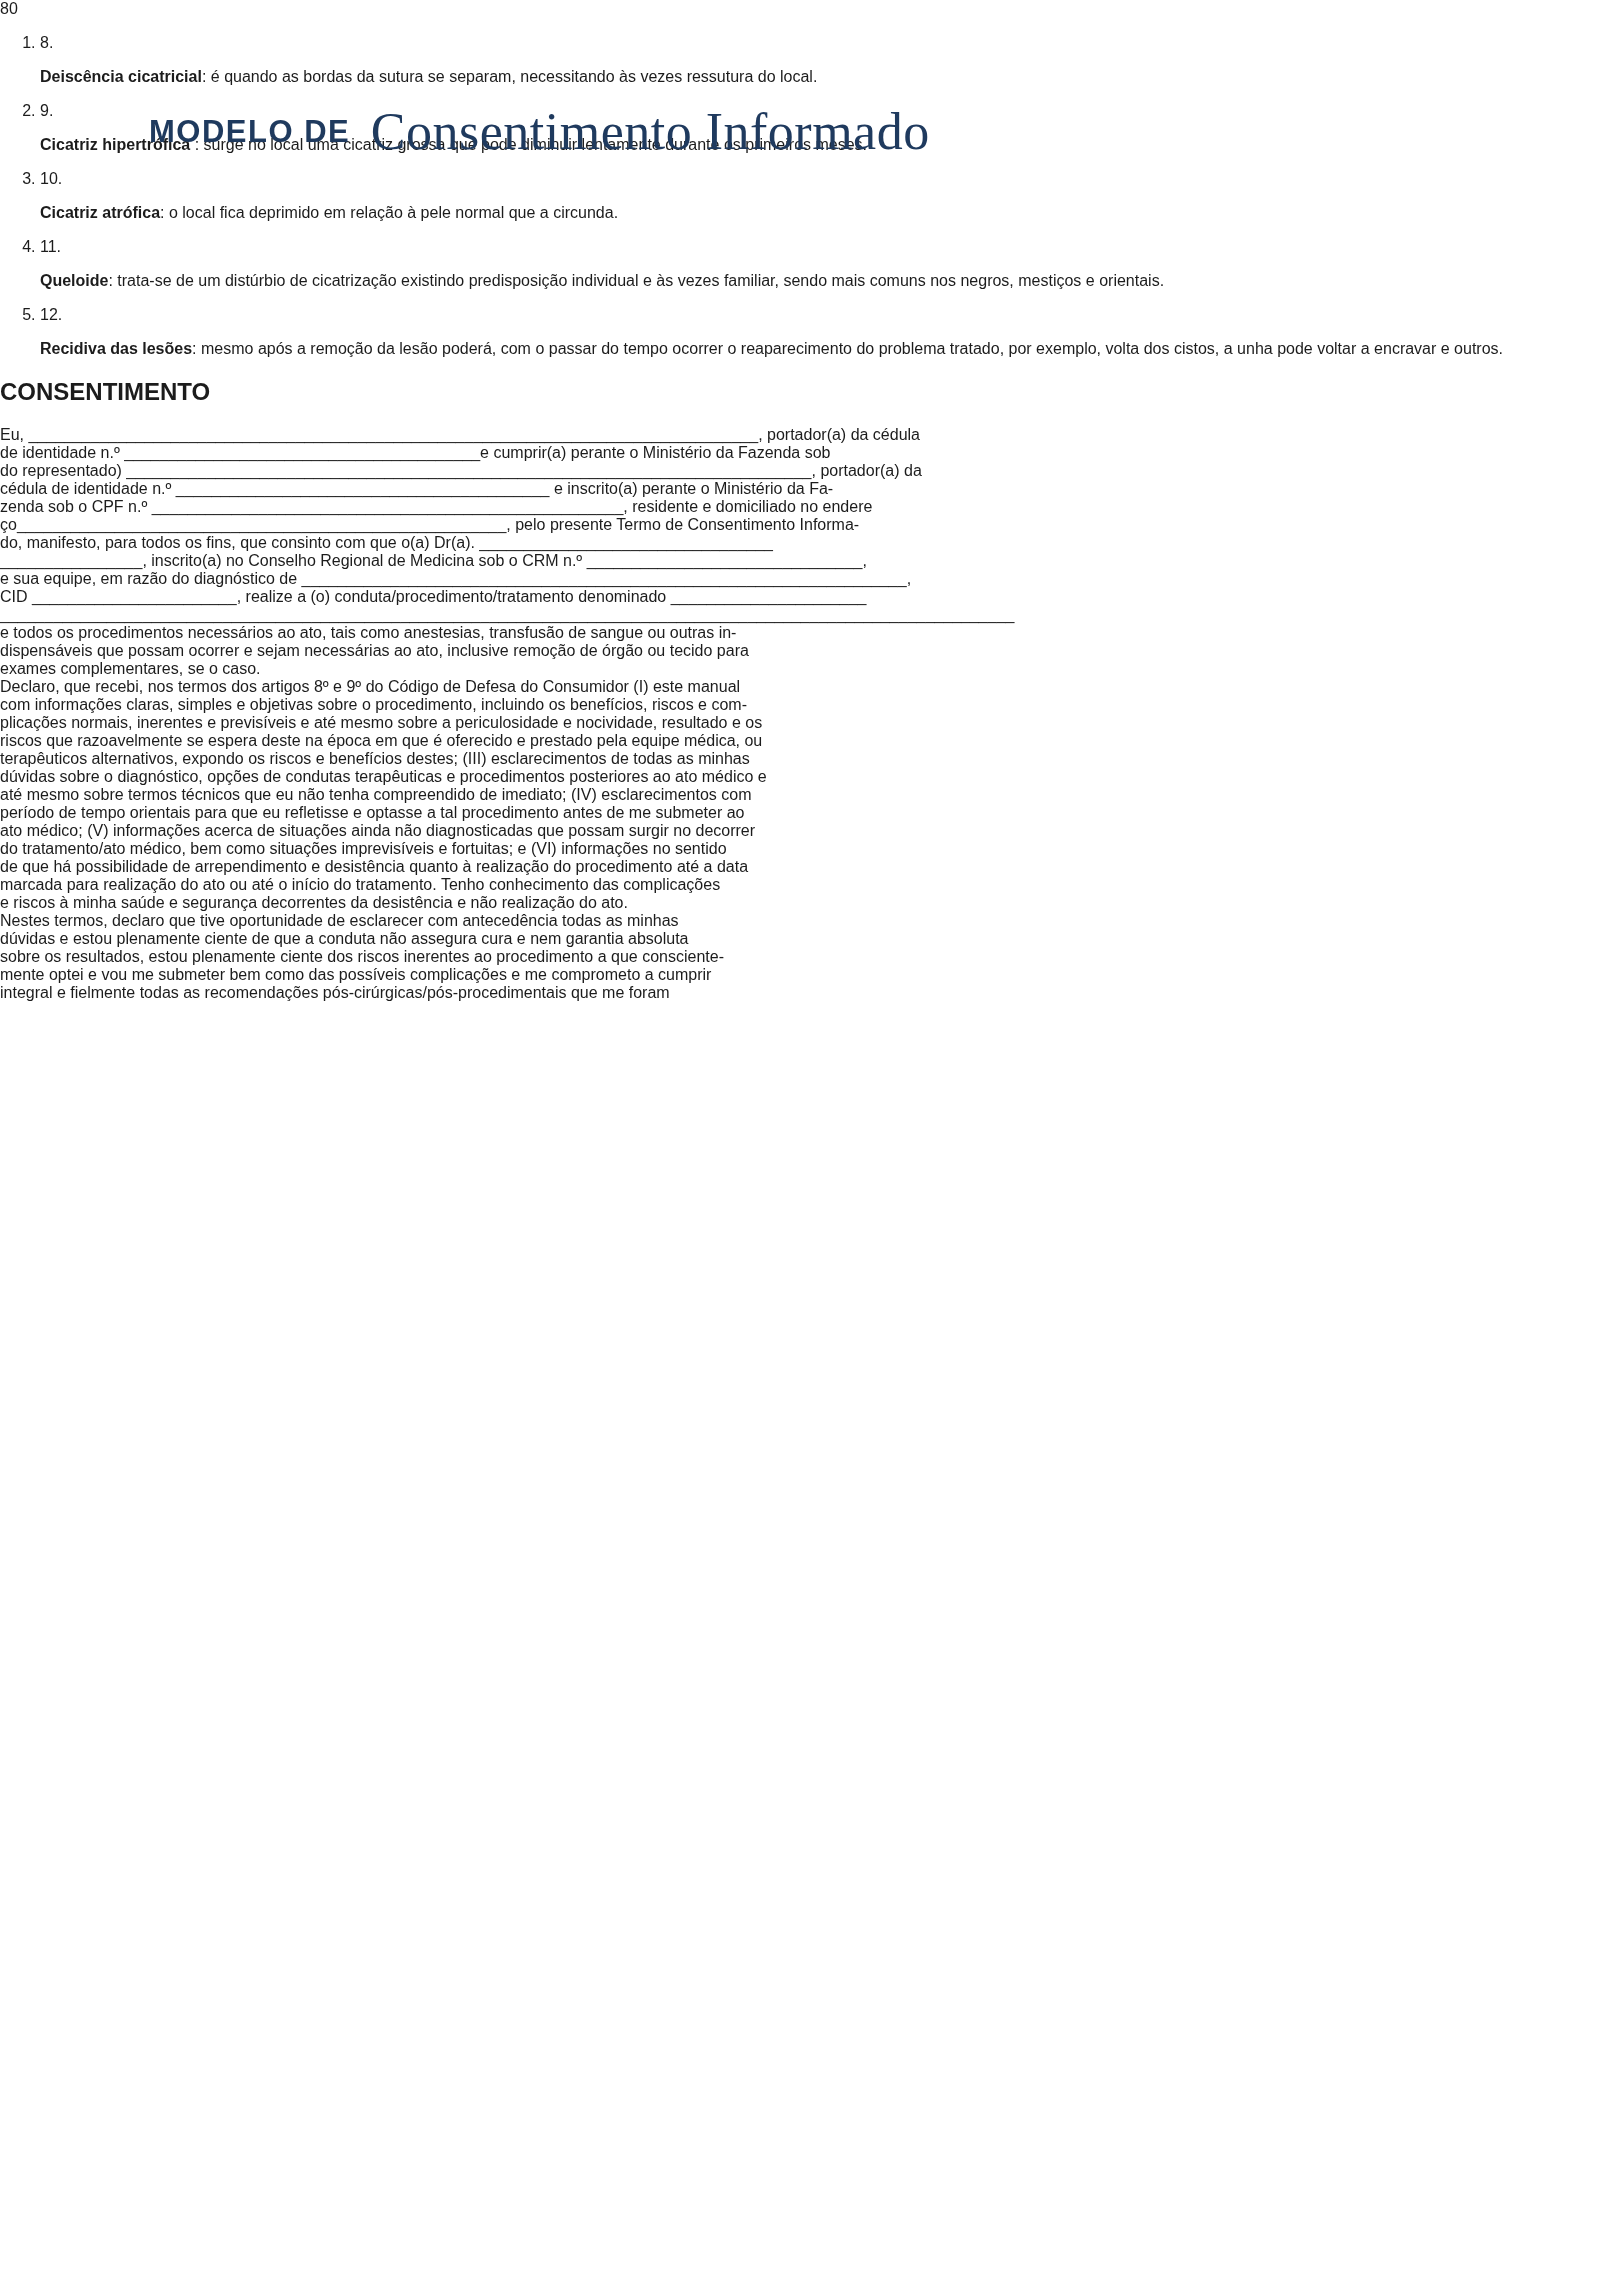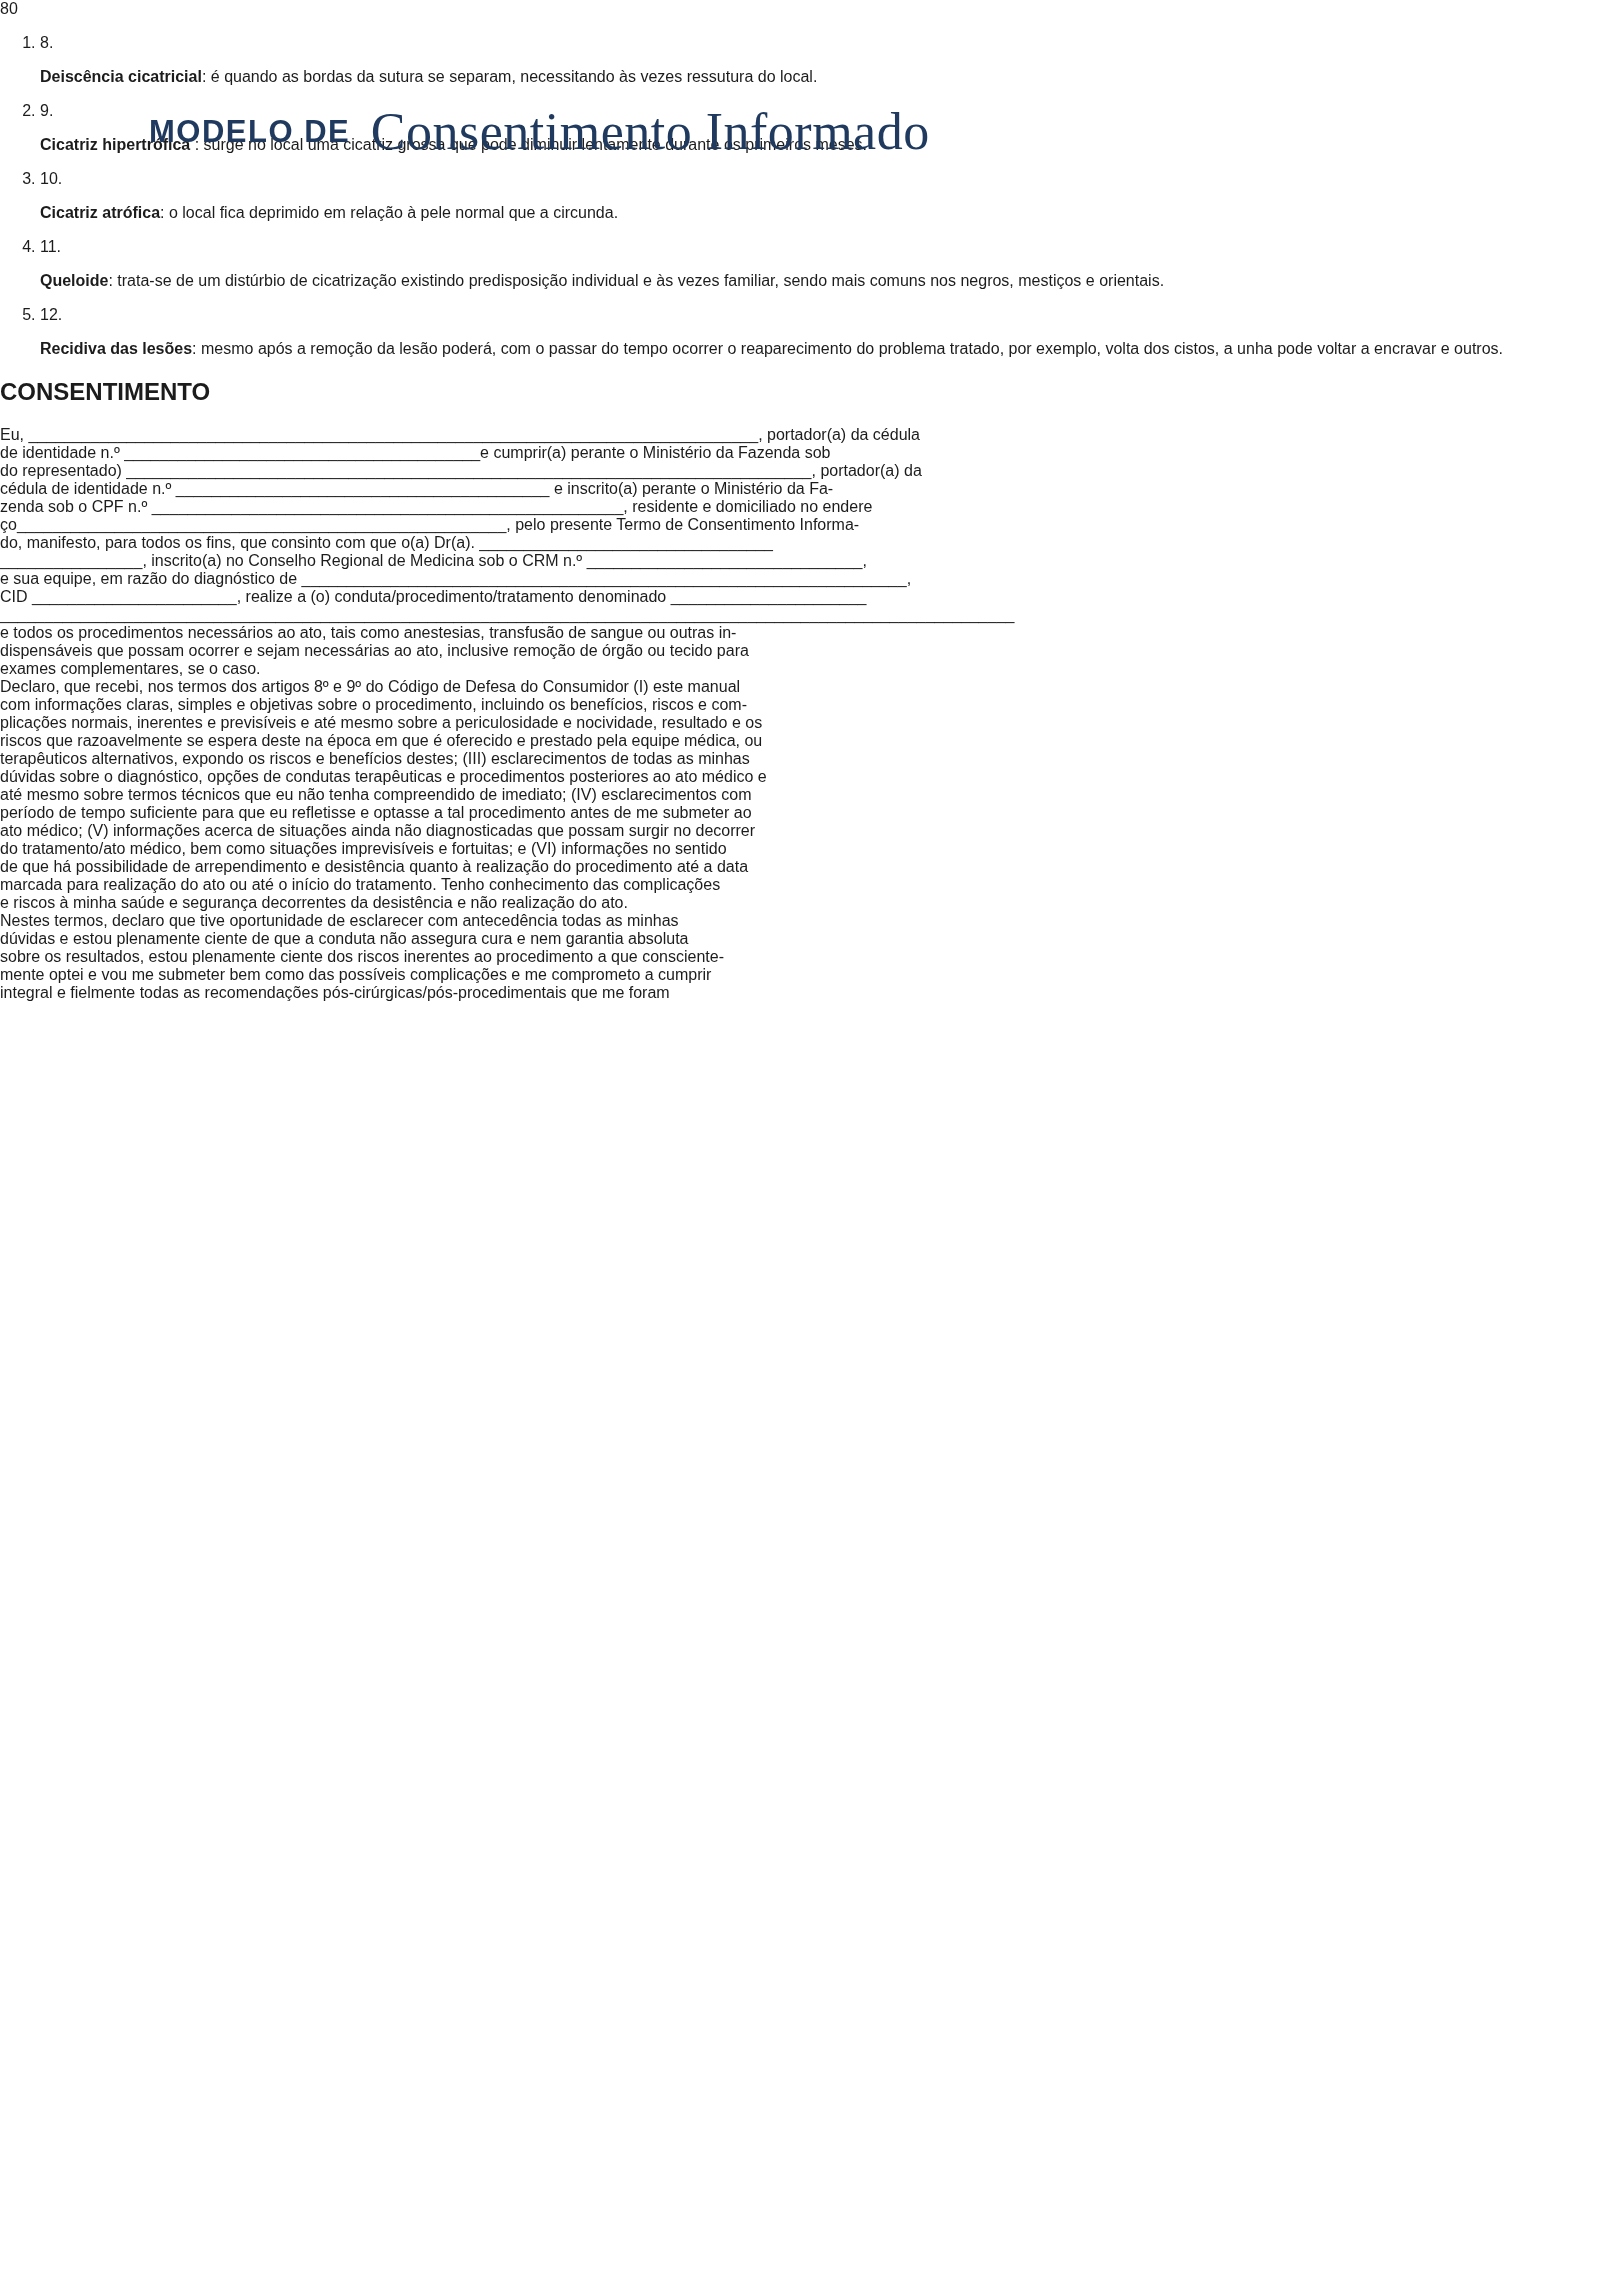--- a/index.html
+++ b/index.html
@@ -104,21 +104,21 @@
         <div class="tline left"><span>exames complementares, se o caso.</span></div>
       </div>
     <div class="rich decl">
         <div class="tline"><span>Declaro, que recebi, nos termos dos artigos 8º e 9º do Código de Defesa do Consumidor (</span><span class="s-m">I</span><span>) este manual</span></div>
         <div class="tline"><span>com informações claras, simples e objetivas sobre o procedimento, incluindo os benefícios, riscos e com-</span></div>
         <div class="tline"><span>plicações normais, inerentes e previsíveis e até mesmo sobre a periculosidade e nocividade, resultado e os</span></div>
         <div class="tline"><span>riscos que razoavelmente se espera deste na época em que é oferecido e prestado pela equipe médica, ou</span></div>
         <div class="tline"><span>terapêuticos alternativos, expondo os riscos e benefícios destes; (</span><span class="s-m">III</span><span>) esclarecimentos de todas as minhas</span></div>
         <div class="tline"><span>dúvidas sobre o diagnóstico, opções de condutas terapêuticas e procedimentos posteriores ao ato médico e</span></div>
         <div class="tline"><span>até mesmo sobre termos técnicos que eu não tenha compreendido de imediato; (</span><span class="s-m">IV</span><span>) esclarecimentos com</span></div>
-        <div class="tline"><span>período de tempo suficiente para que eu refletisse e optasse a tal procedimento antes de me submeter ao</span></div>
+        <div class="tline"><span>período de tempo orientais para que eu refletisse e optasse a tal procedimento antes de me submeter ao</span></div>
         <div class="tline"><span>ato médico; (</span><span class="s-m">V</span><span>) informações acerca de situações ainda não diagnosticadas que possam surgir no decorrer</span></div>
         <div class="tline"><span>do tratamento/ato médico, bem como situações imprevisíveis e fortuitas; e (</span><span class="s-m">VI</span><span>) informações no sentido</span></div>
         <div class="tline"><span>de que há possibilidade de arrependimento e desistência quanto à realização do procedimento até a data</span></div>
         <div class="tline"><span>marcada para realização do ato ou até o início do tratamento. </span><span class="s-b">Tenho conhecimento das complicações</span></div>
         <div class="tline left"><span class="s-b">e riscos à minha saúde e segurança decorrentes da desistência e não realização do ato</span><span>.</span></div>
       </div>
     <div class="rich finalp">
         <div class="tline"><span>Nestes termos, </span><span class="s-b">declaro que tive oportunidade de esclarecer com antecedência todas as minhas</span></div>
         <div class="tline"><span class="s-b">dúvidas e estou plenamente ciente de que </span><span class="s-b s-u">a conduta não assegura cura e nem garantia absoluta</span></div>
         <div class="tline"><span class="s-b s-u">sobre os resultados</span><span>, estou plenamente ciente dos riscos inerentes ao procedimento a que consciente-</span></div>

